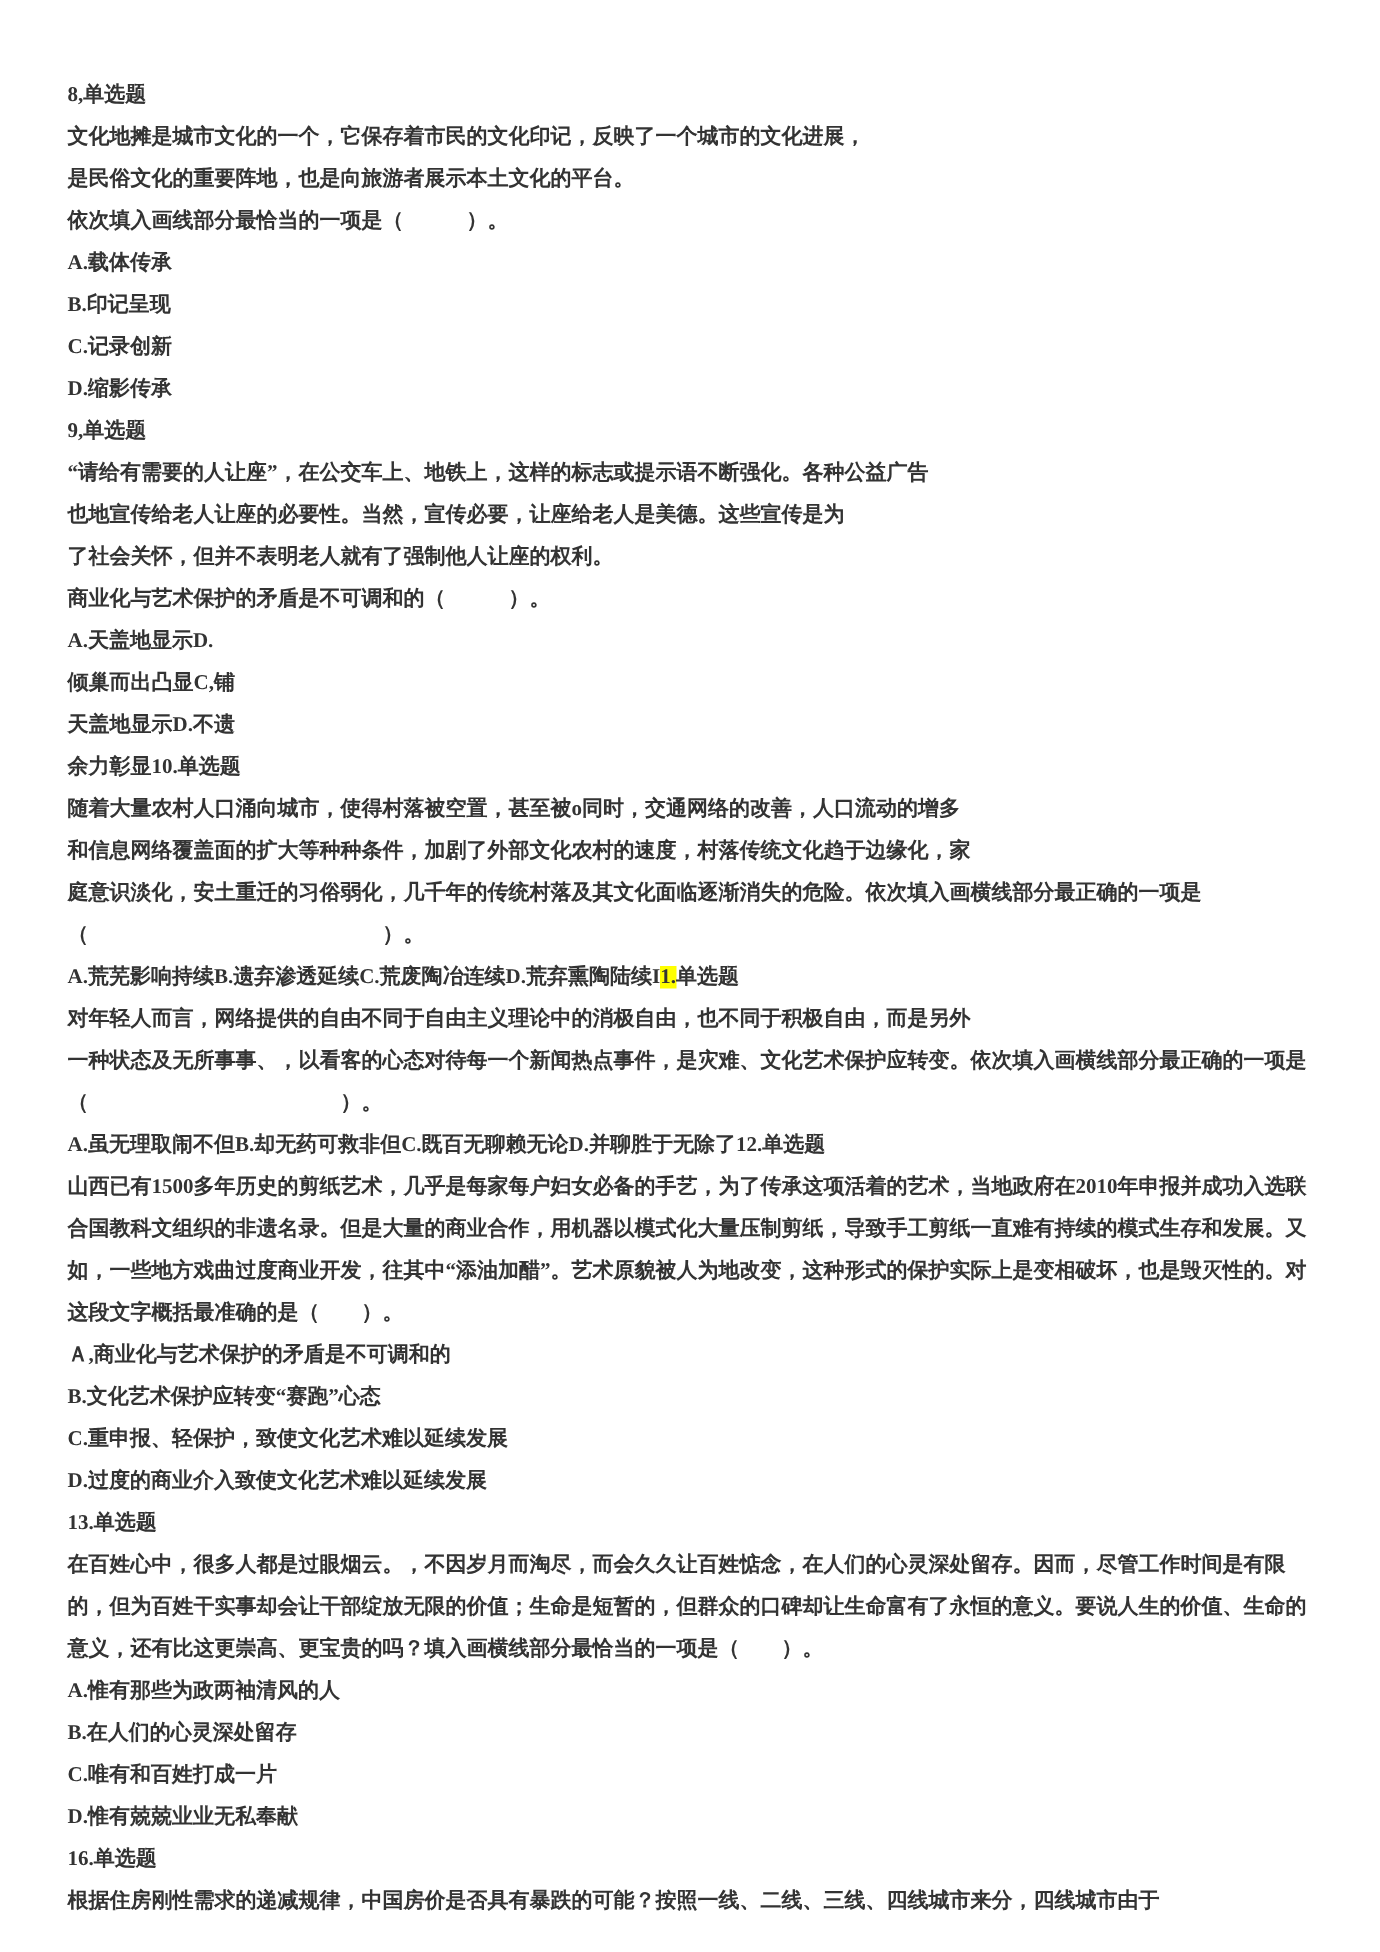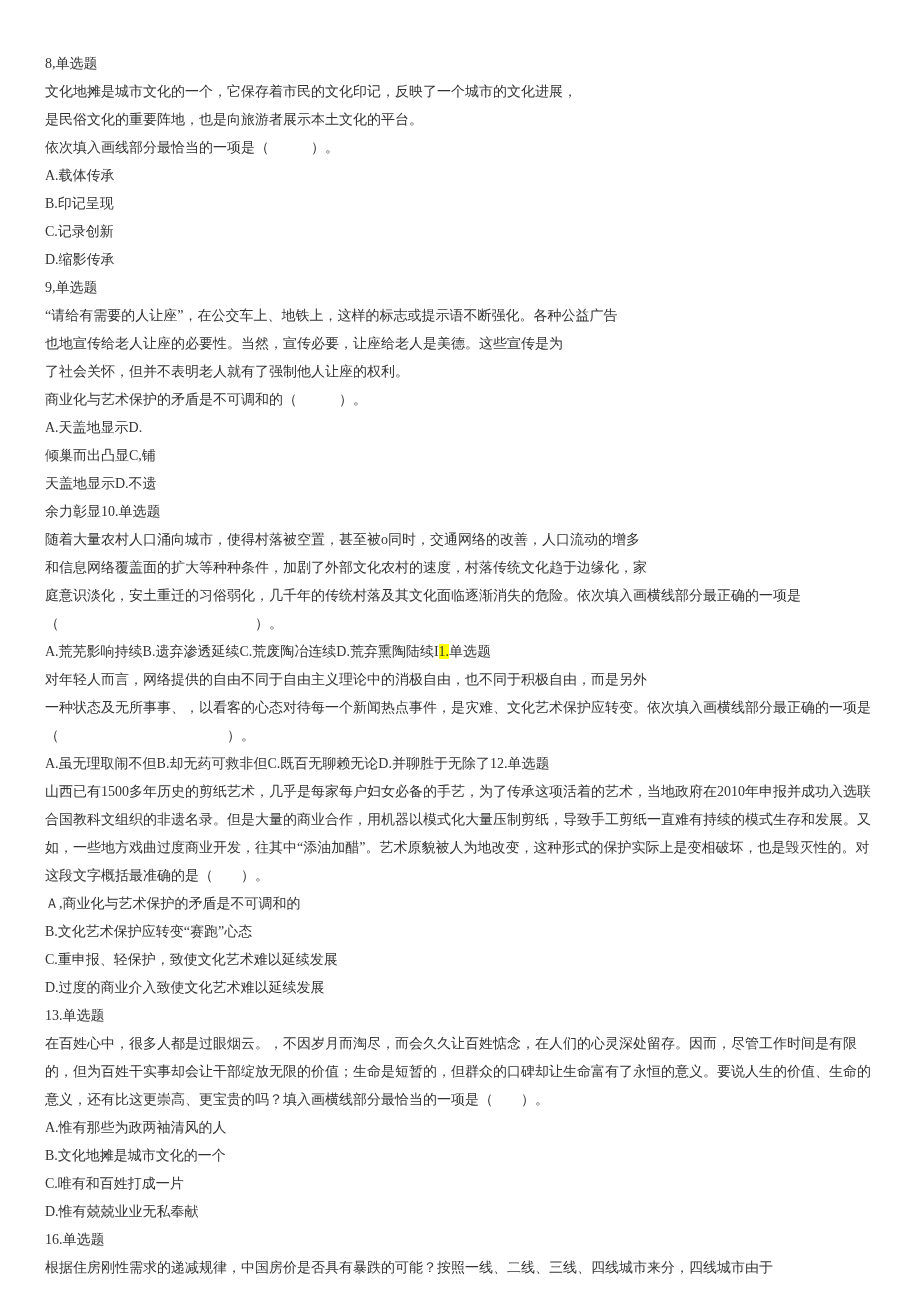--- a/index.html
+++ b/index.html
@@ -6,21 +6,21 @@
     font-family: "SimSun", "宋体", serif;
     font-size: 14px;
     line-height: 2.0;
     color: #333;
     background: #fff;
     margin: 0;
     padding: 50px 45px;
     width: 920px;
     box-sizing: border-box;
   }
-  .line { display: block; }
+  .line { display: block; font-weight: bold; }
   .hl { background-color: #ffff00; }
 </style>
 </head>
 <body>
 
 <span class="line">8,单选题</span>
 <span class="line">文化地摊是城市文化的一个，它保存着市民的文化印记，反映了一个城市的文化进展，</span>
 <span class="line">是民俗文化的重要阵地，也是向旅游者展示本土文化的平台。</span>
 <span class="line">依次填入画线部分最恰当的一项是（　　　）。</span>
 <span class="line">A.载体传承</span>
@@ -49,18 +49,18 @@
 
 <span class="line">山西已有1500多年历史的剪纸艺术，几乎是每家每户妇女必备的手艺，为了传承这项活着的艺术，当地政府在2010年申报并成功入选联合国教科文组织的非遗名录。但是大量的商业合作，用机器以模式化大量压制剪纸，导致手工剪纸一直难有持续的模式生存和发展。又如，一些地方戏曲过度商业开发，往其中“添油加醋”。艺术原貌被人为地改变，这种形式的保护实际上是变相破坏，也是毁灭性的。对这段文字概括最准确的是（　　）。</span>
 <span class="line">Ａ,商业化与艺术保护的矛盾是不可调和的</span>
 <span class="line">B.文化艺术保护应转变“赛跑”心态</span>
 <span class="line">C.重申报、轻保护，致使文化艺术难以延续发展</span>
 <span class="line">D.过度的商业介入致使文化艺术难以延续发展</span>
 
 <span class="line">13.单选题</span>
 <span class="line">在百姓心中，很多人都是过眼烟云。，不因岁月而淘尽，而会久久让百姓惦念，在人们的心灵深处留存。因而，尽管工作时间是有限的，但为百姓干实事却会让干部绽放无限的价值；生命是短暂的，但群众的口碑却让生命富有了永恒的意义。要说人生的价值、生命的意义，还有比这更崇高、更宝贵的吗？填入画横线部分最恰当的一项是（　　）。</span>
 <span class="line">A.惟有那些为政两袖清风的人</span>
-<span class="line">B.文化地摊是城市文化的一个</span>
+<span class="line">B.在人们的心灵深处留存</span>
 <span class="line">C.唯有和百姓打成一片</span>
 <span class="line">D.惟有兢兢业业无私奉献</span>
 
 <span class="line">16.单选题</span>
 <span class="line">根据住房刚性需求的递减规律，中国房价是否具有暴跌的可能？按照一线、二线、三线、四线城市来分，四线城市由于</span>
 
 </body></html>

